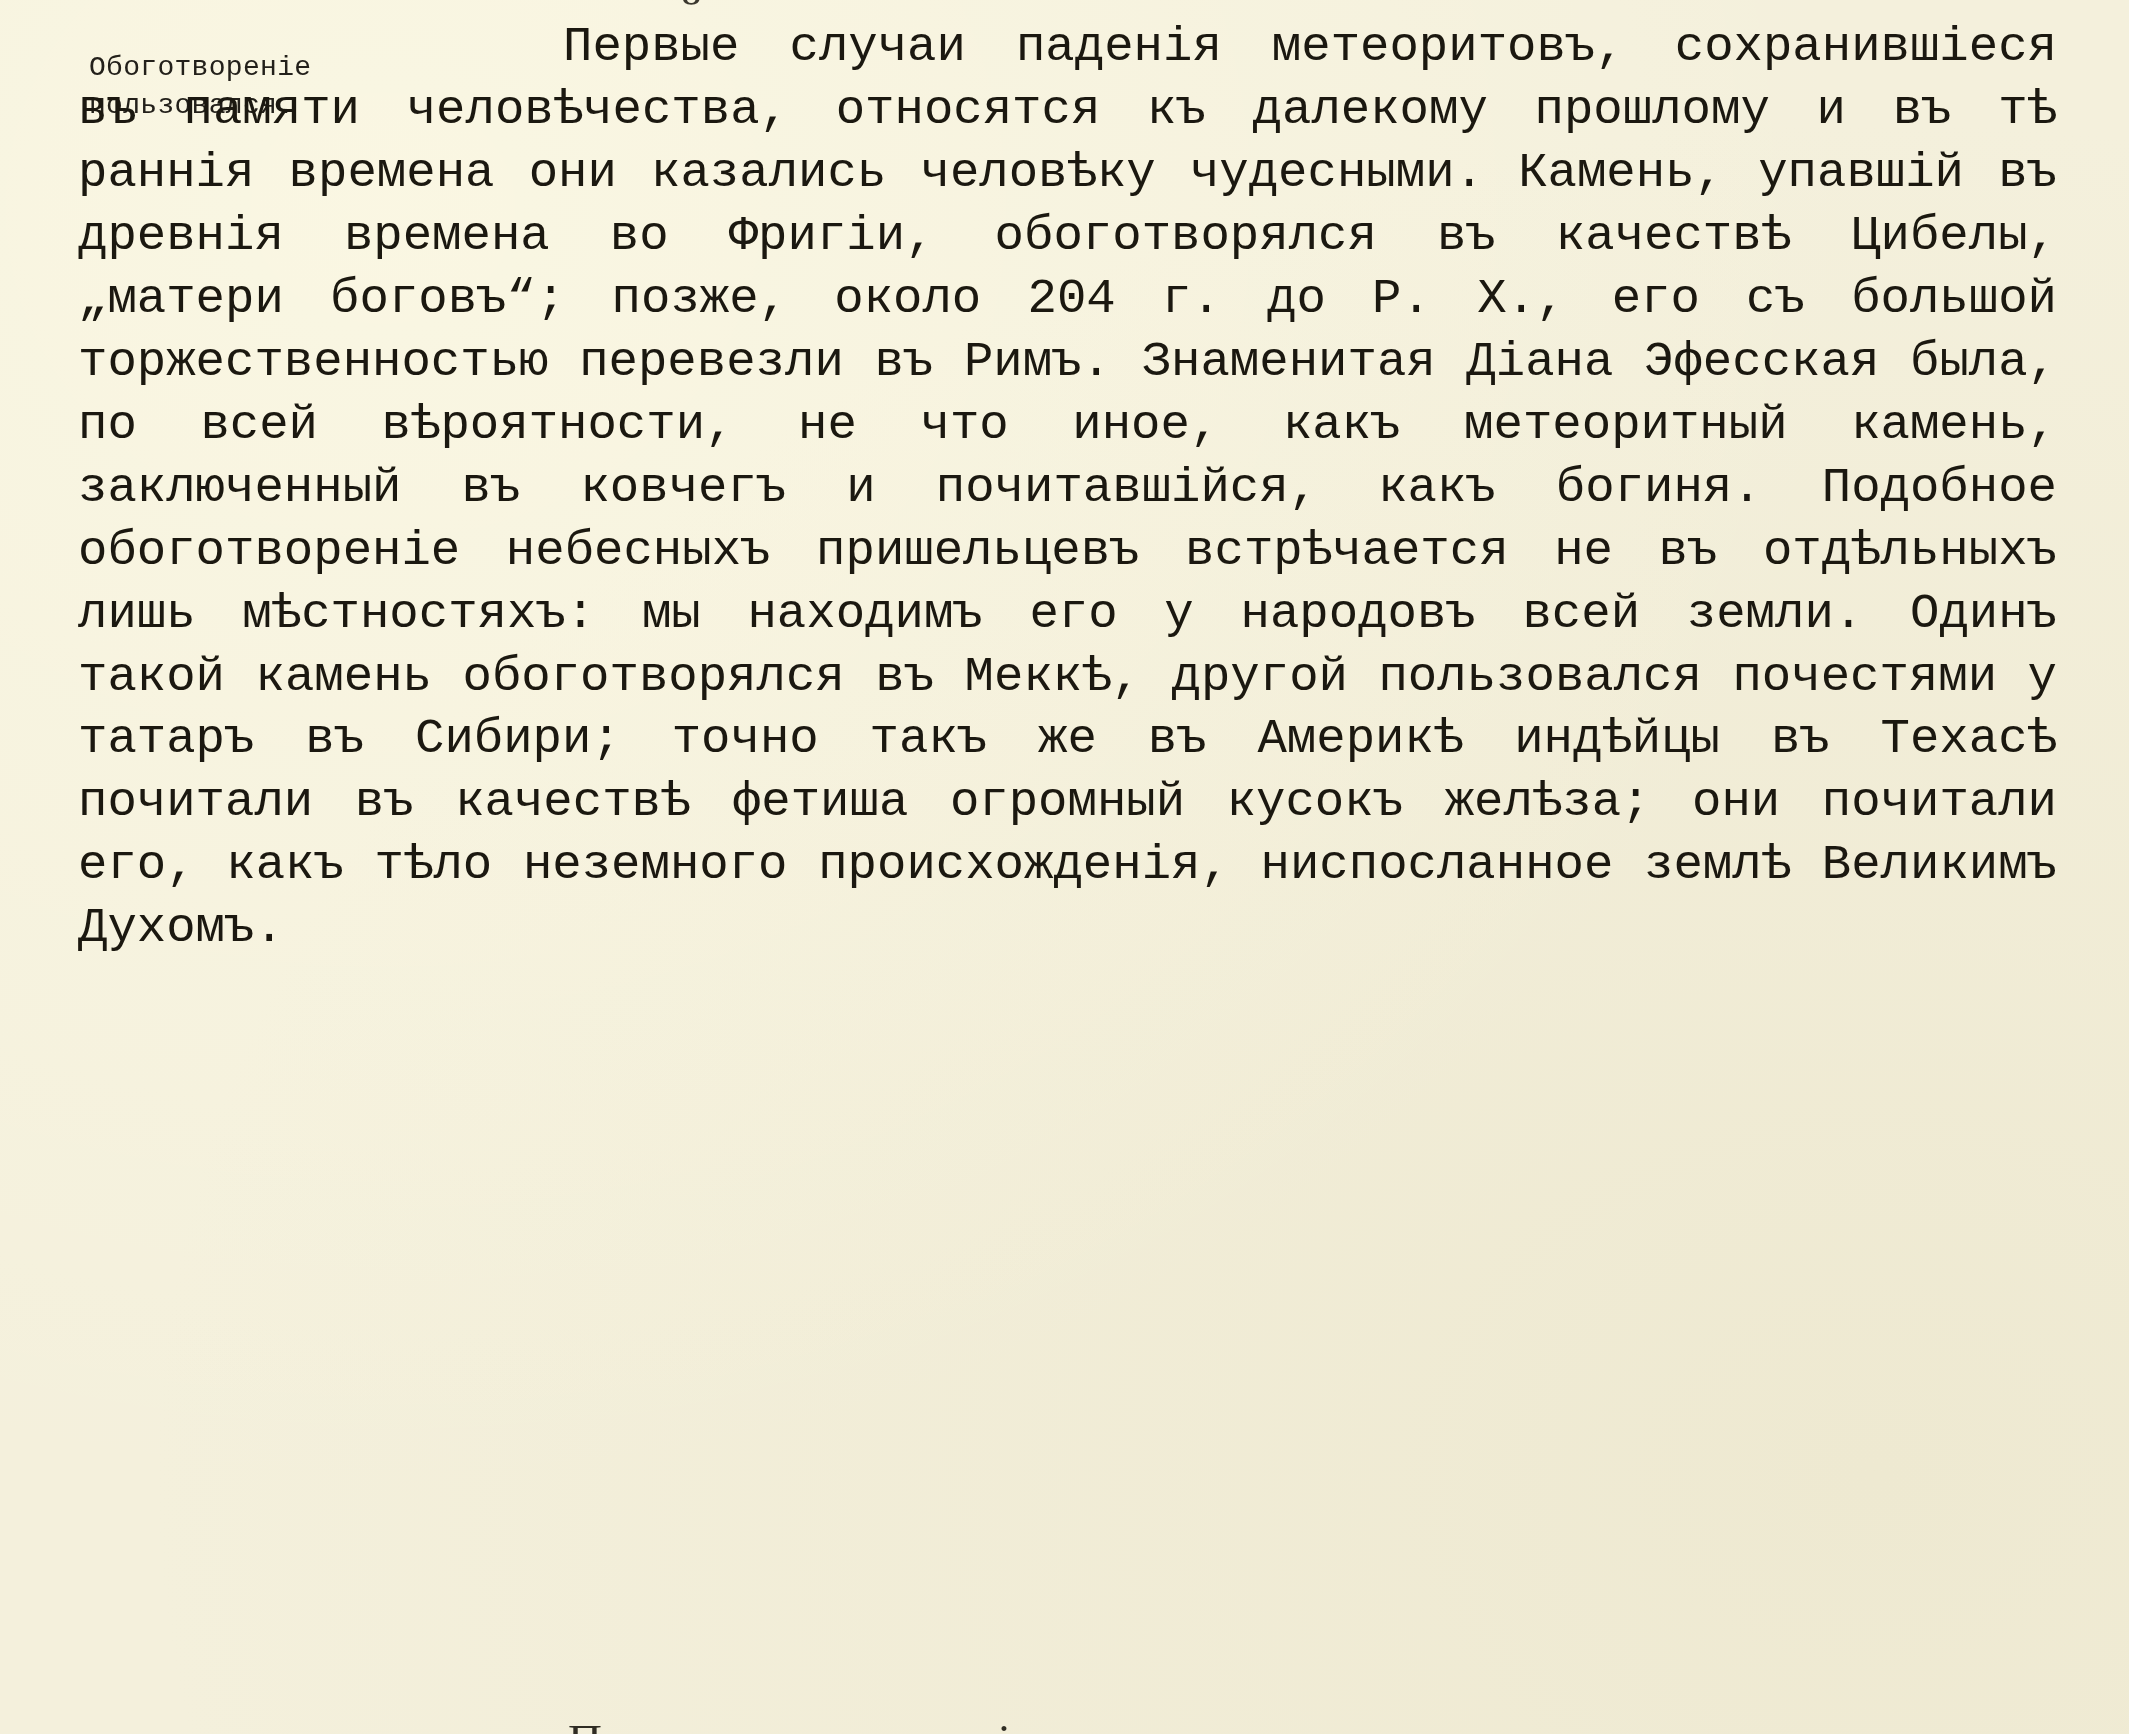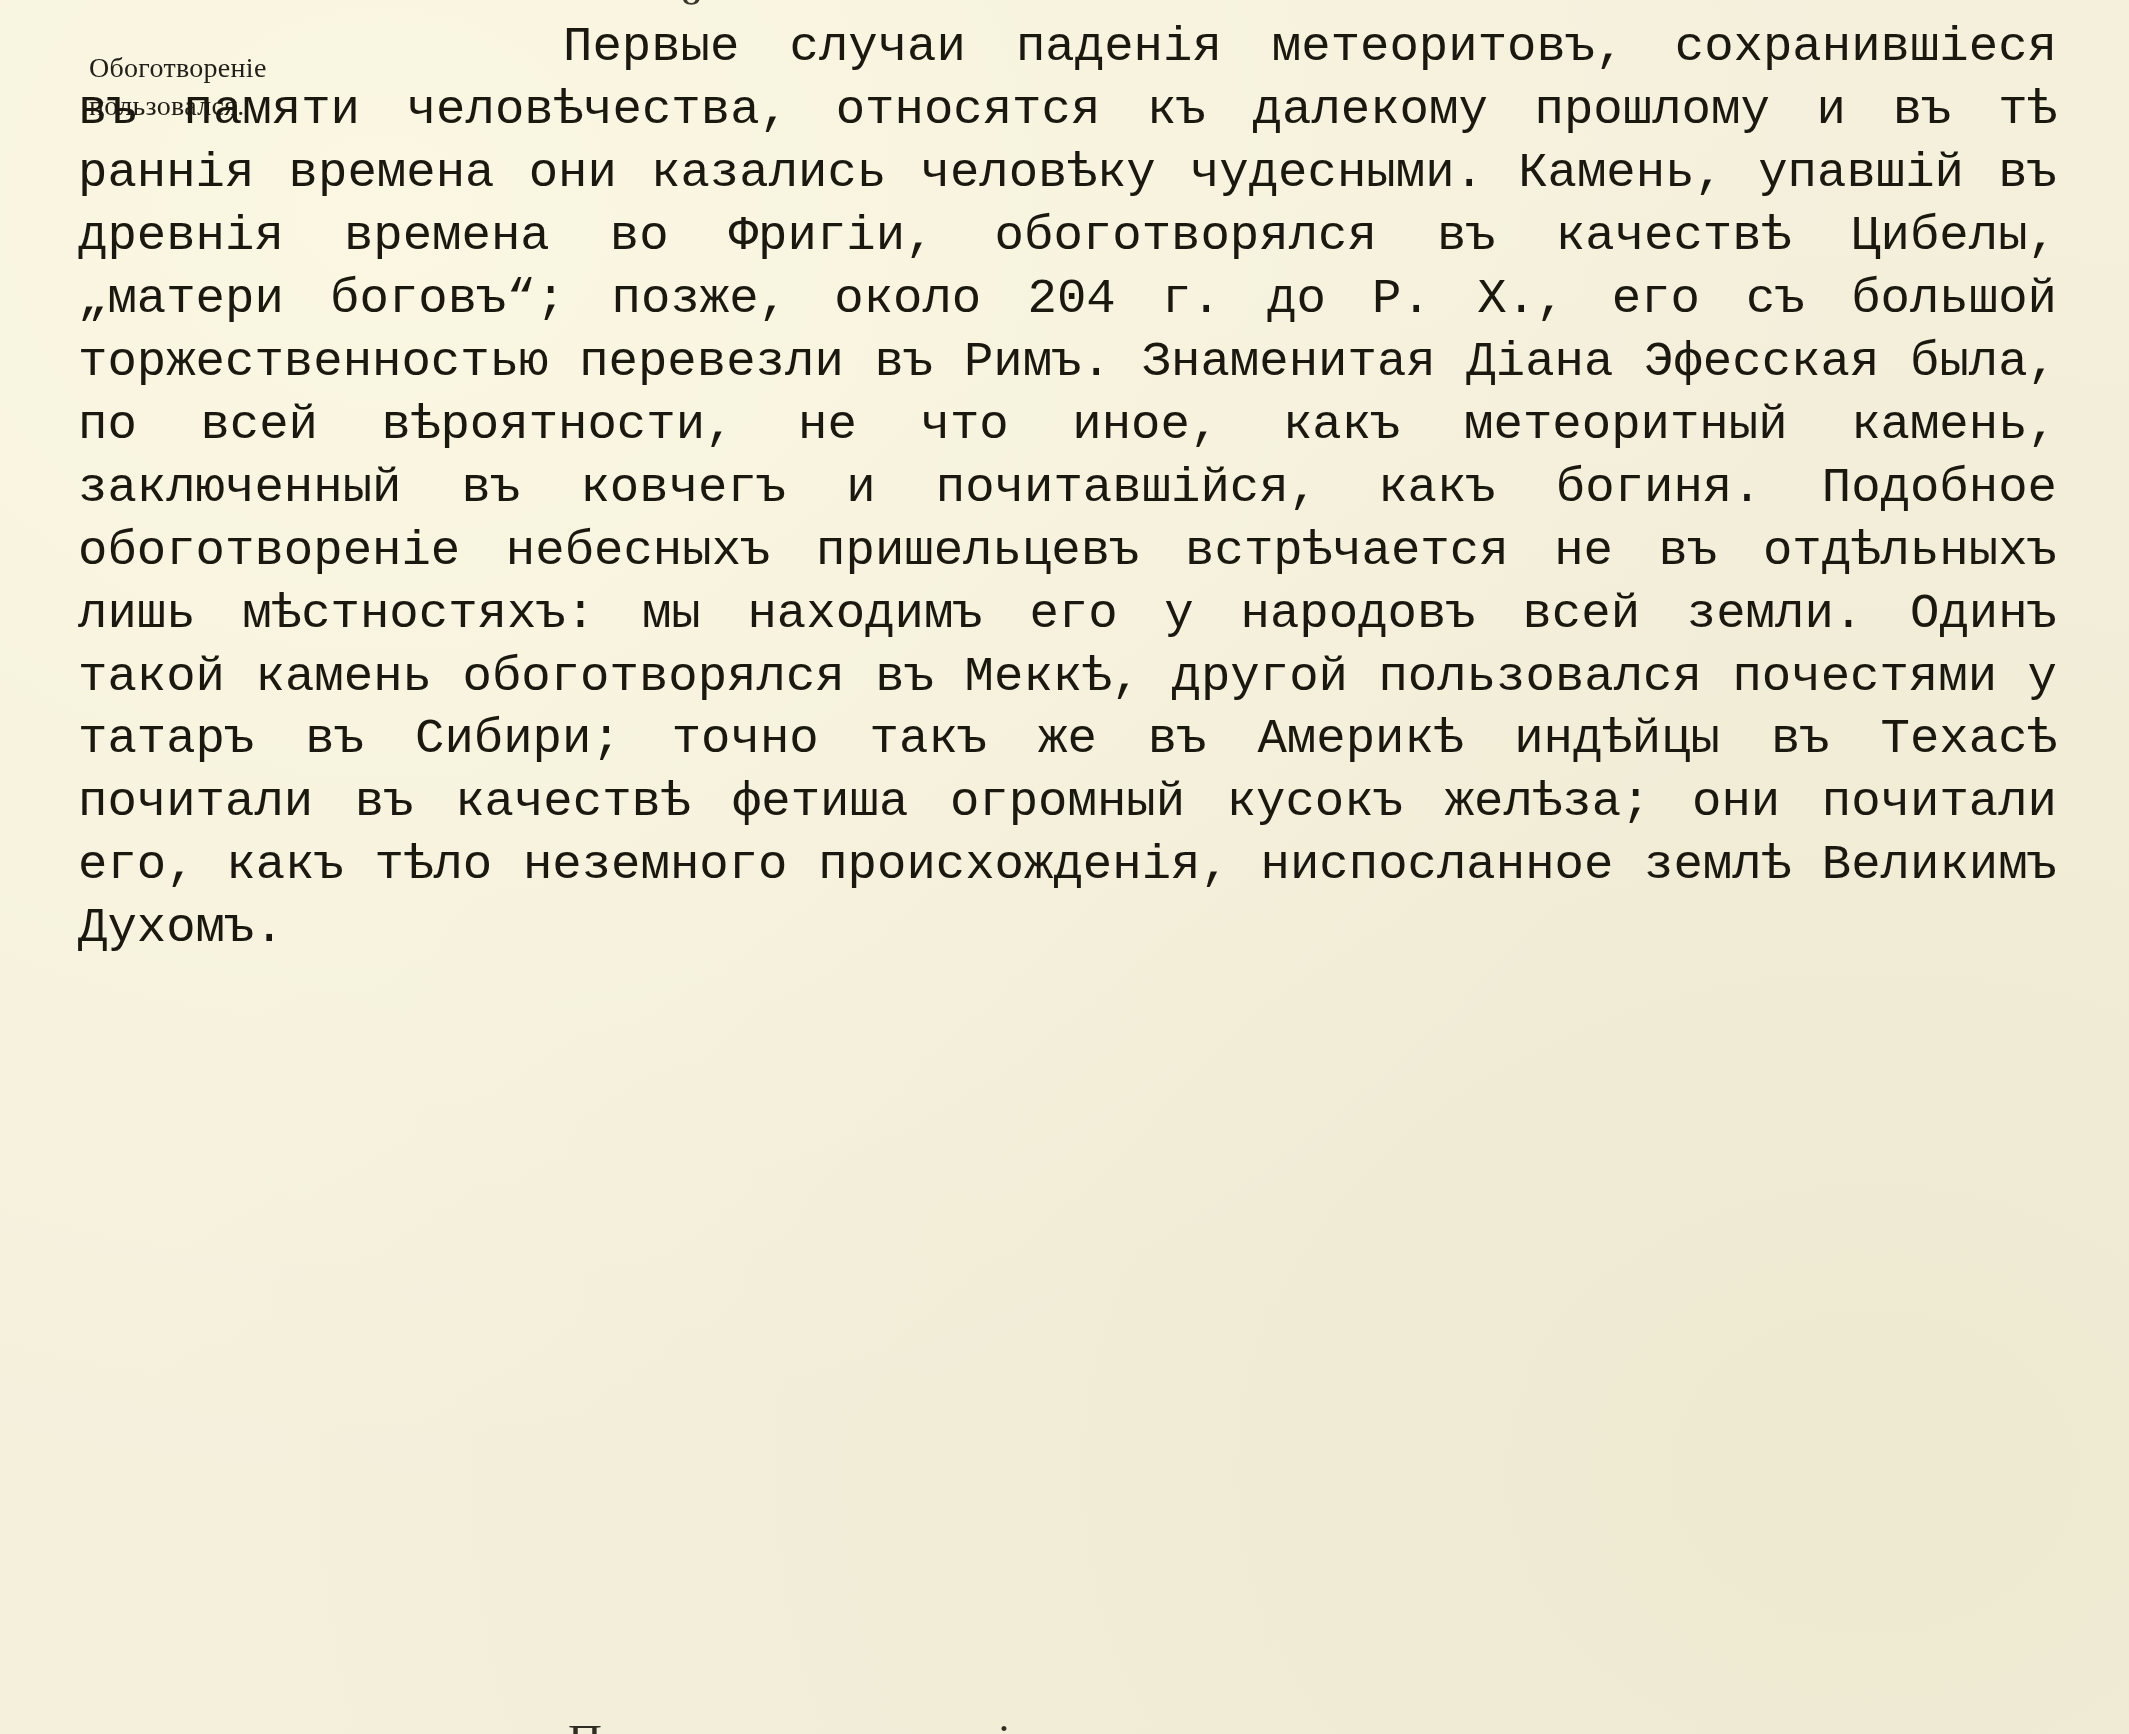--- a/index.html
+++ b/index.html
@@ -41,21 +41,21 @@
   .marginal-note {
     position: absolute;
     left: 89px;
     top: 49px;
     width: 343px;
     font-size: 28px;
     line-height: 1.34;
     letter-spacing: 0.3px;
     text-align: left;
     color: #23201a;
-    font-family: Liberation Serif, serif;
+    font-family: Liberation Mono, monospace;
   }
   .marginal-note div {
     white-space: nowrap;
   }
   .body-text {
     position: absolute;
     left: 62px;
     top: 0px;
     width: 2011px;
     font-size: 49px;

